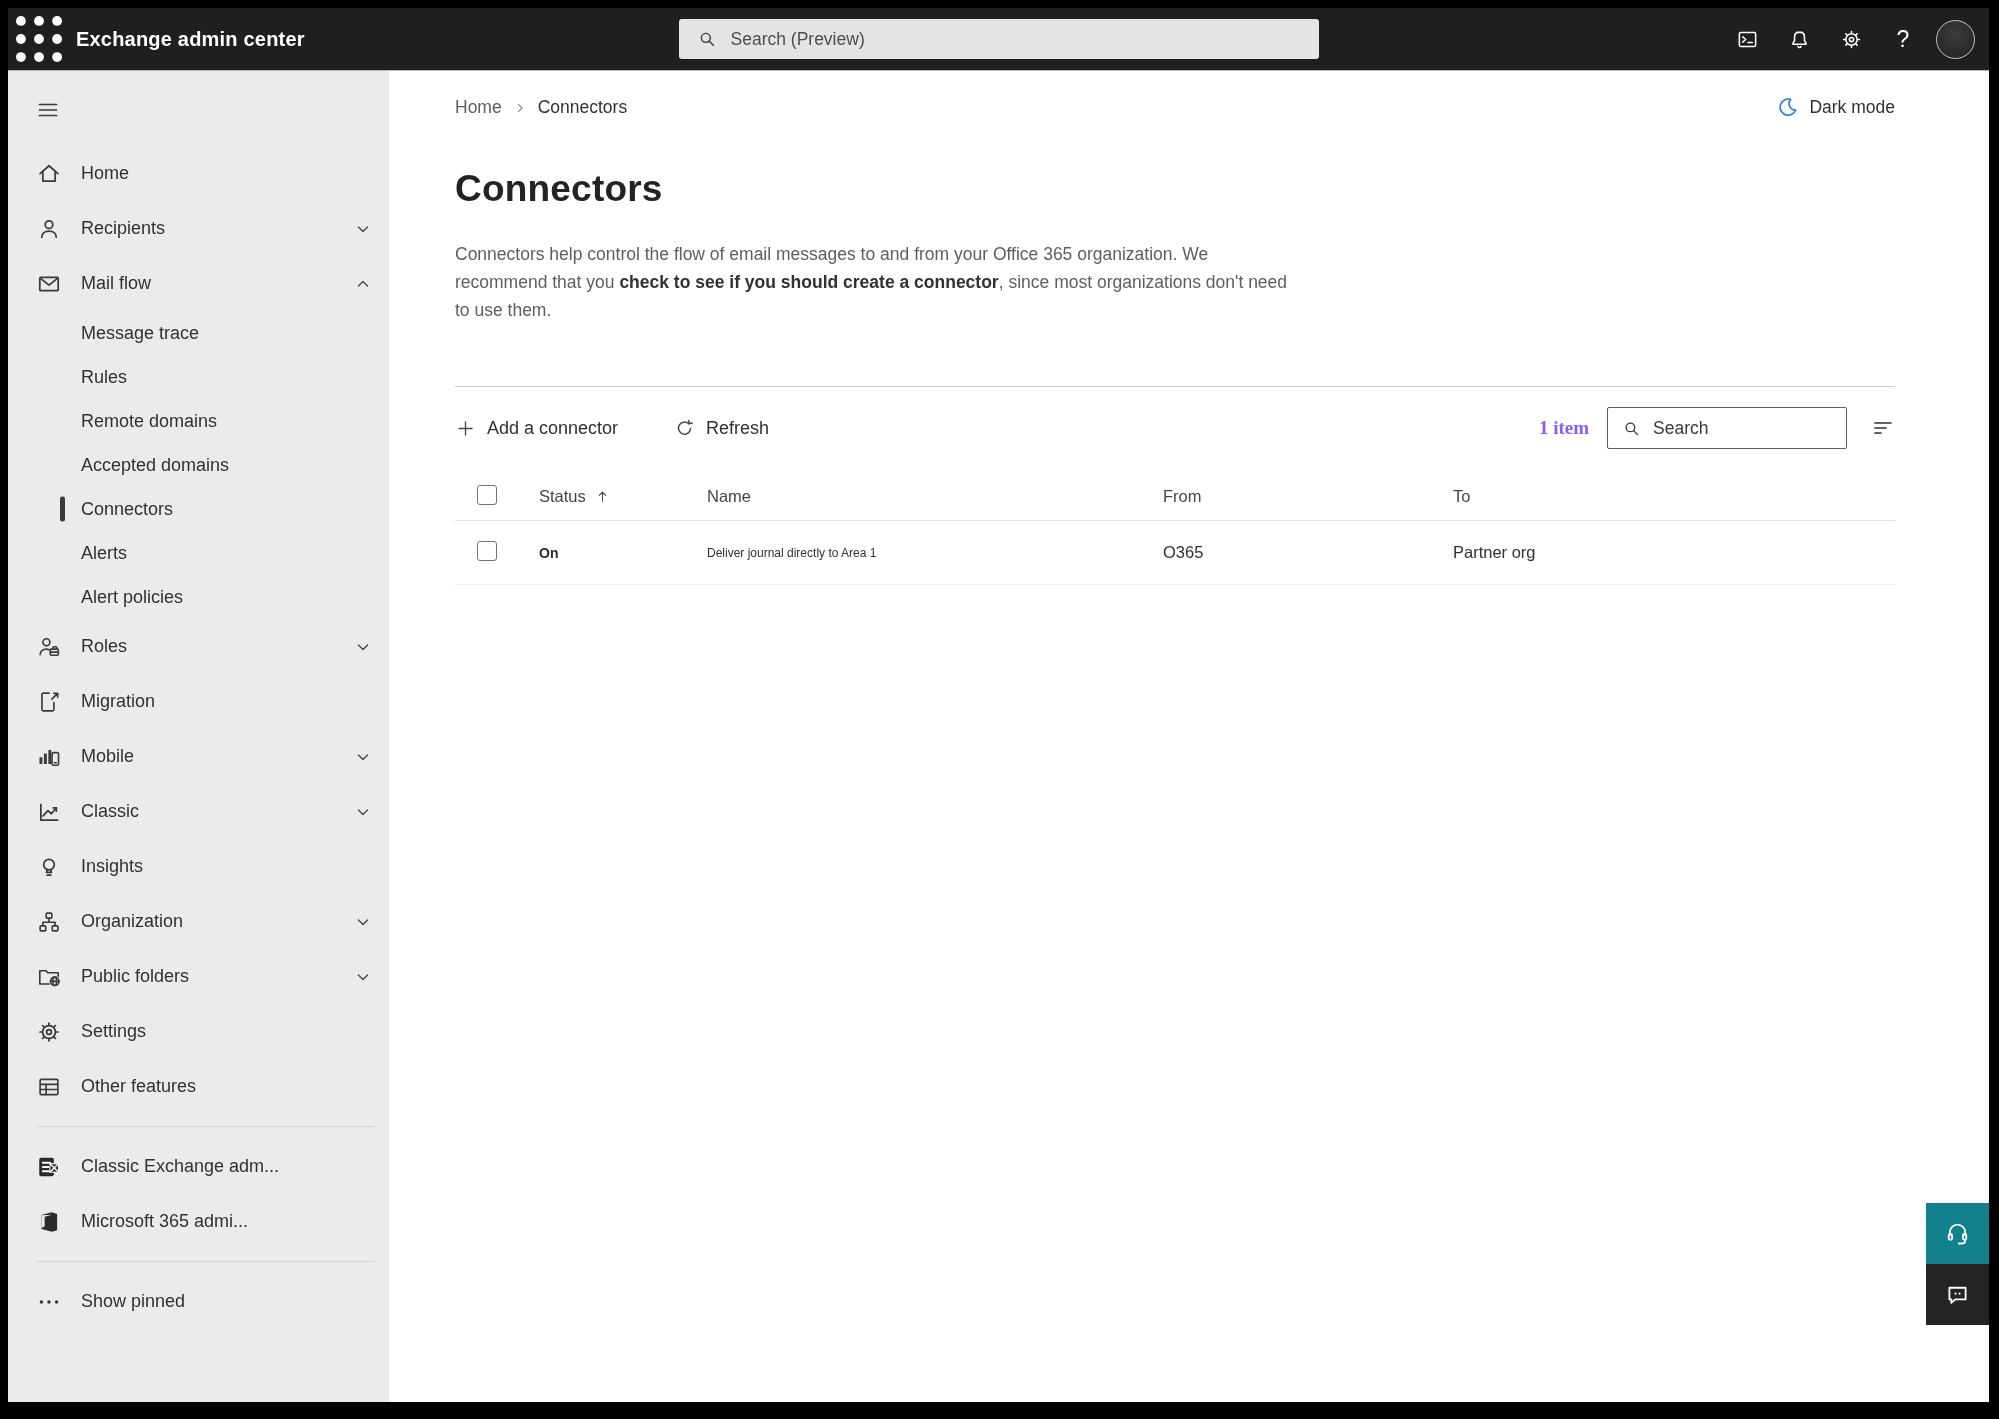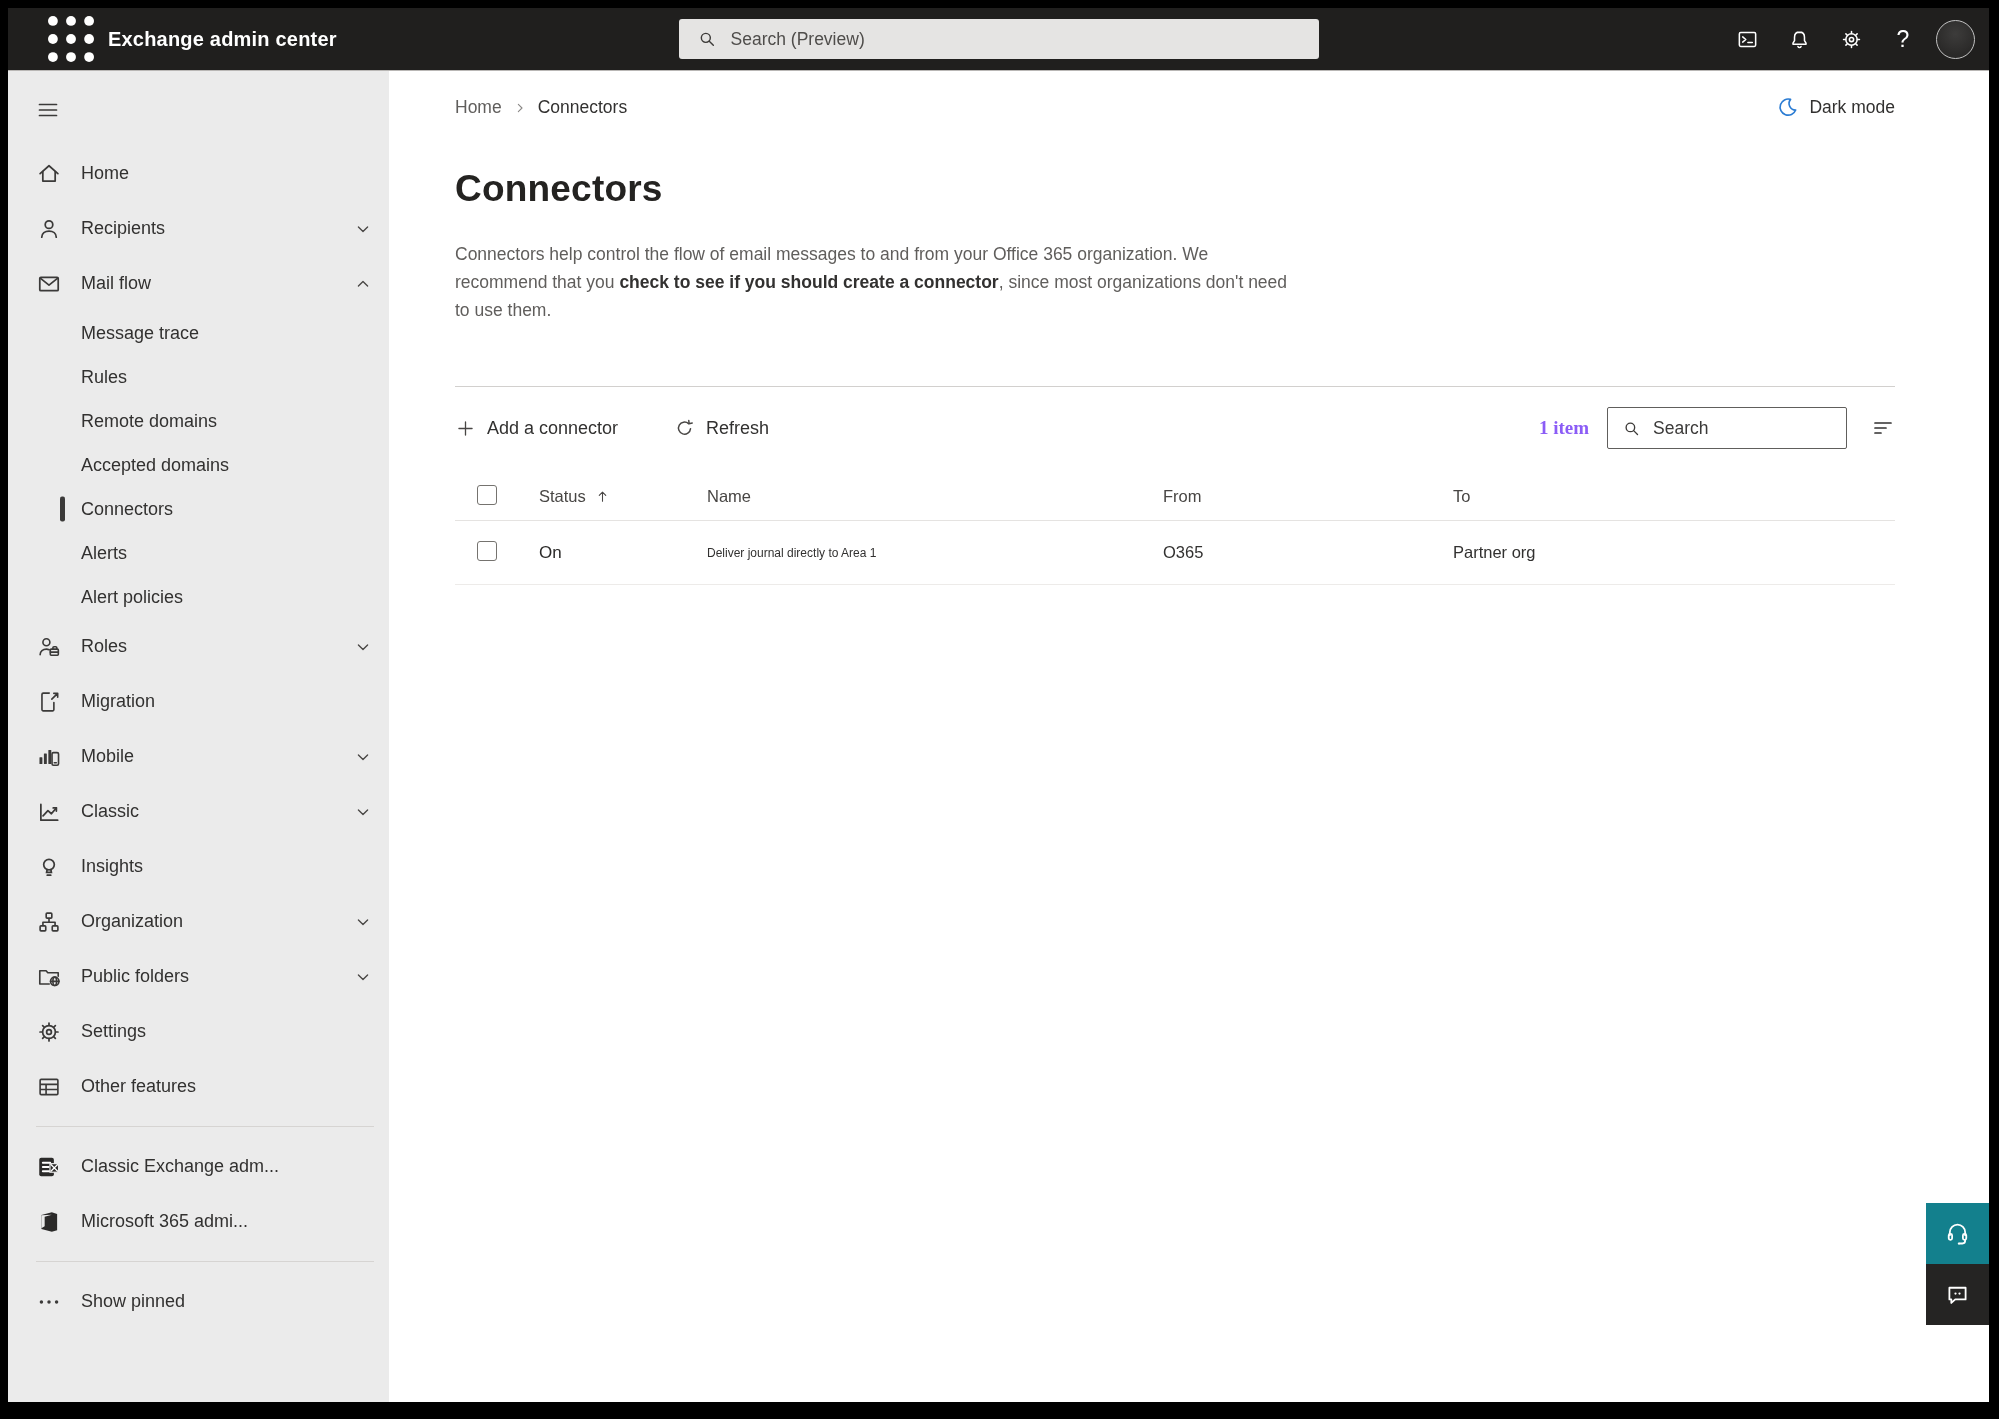--- a/index.html
+++ b/index.html
@@ -15,21 +15,20 @@
     position:absolute; left:8px; top:8px; right:10px; bottom:17px;
     background:#fff; display:flex; flex-direction:column; overflow:hidden;
   }
 
   
   .topbar{
     flex:0 0 62px; background:#201f1e; color:#fff;
     display:flex; align-items:center; position:relative;
     box-shadow:0 1px 0 #b9b7b5;
     z-index:5;
-    padding-left:32px;
   }
   .waffle-btn{
     width:62px; height:62px; display:flex; align-items:center; justify-content:center;
     background:none; border:none; color:#fff; cursor:pointer;
   }
   .topbar-title{ font-size:20px; font-weight:700; letter-spacing:.2px; margin-left:6px; white-space:nowrap; }
   .top-search{
     position:absolute; left:50%; top:11px; transform:translateX(-50%);
     width:640px; height:40px; background:#e5e4e3; border-radius:3px;
     display:flex; align-items:center; padding:0 14px 0 18px; color:#4f4d4b;
@@ -131,21 +130,21 @@
   .tgrid{ display:grid; grid-template-columns:84px 168px 456px 290px 1fr; align-items:center; }
   .thead{ height:48px; border-bottom:1px solid #e5e3e1; font-size:16.5px; color:#484644; }
   .th-status{ display:flex; align-items:center; gap:9px; cursor:pointer; }
   .th-status .ic{ width:15px; height:15px; color:#484644; }
   .trow{ height:64px; border-bottom:1px solid #edebe9; font-size:16.5px; color:#323130; cursor:pointer; }
   .checkbox{
     width:20px; height:20px; border:1px solid #75736f; border-radius:3px; background:#fff;
     display:inline-block; cursor:pointer;
   }
   .cell-check{ padding-left:22px; }
-  .cell-status-val{ font-weight:400; font-size:17px; color:#2b2a29; }
+  .cell-status-val{ font-weight:700; font-size:14px; color:#2b2a29; }
   .cell-name{ font-size:12px; }
 
   
   .float-btns{ position:absolute; right:0; bottom:77px; width:63px; display:flex; flex-direction:column; z-index:9; }
   .float-btn{ width:63px; height:61px; border:none; cursor:pointer; display:flex; align-items:center; justify-content:center; color:#fff; }
   .float-btn.support{ background:#13808d; }
   .float-btn.feedback{ background:#252423; }
   .float-btn .ic{ width:27px; height:27px; }
 
   .ic{ display:block; }

